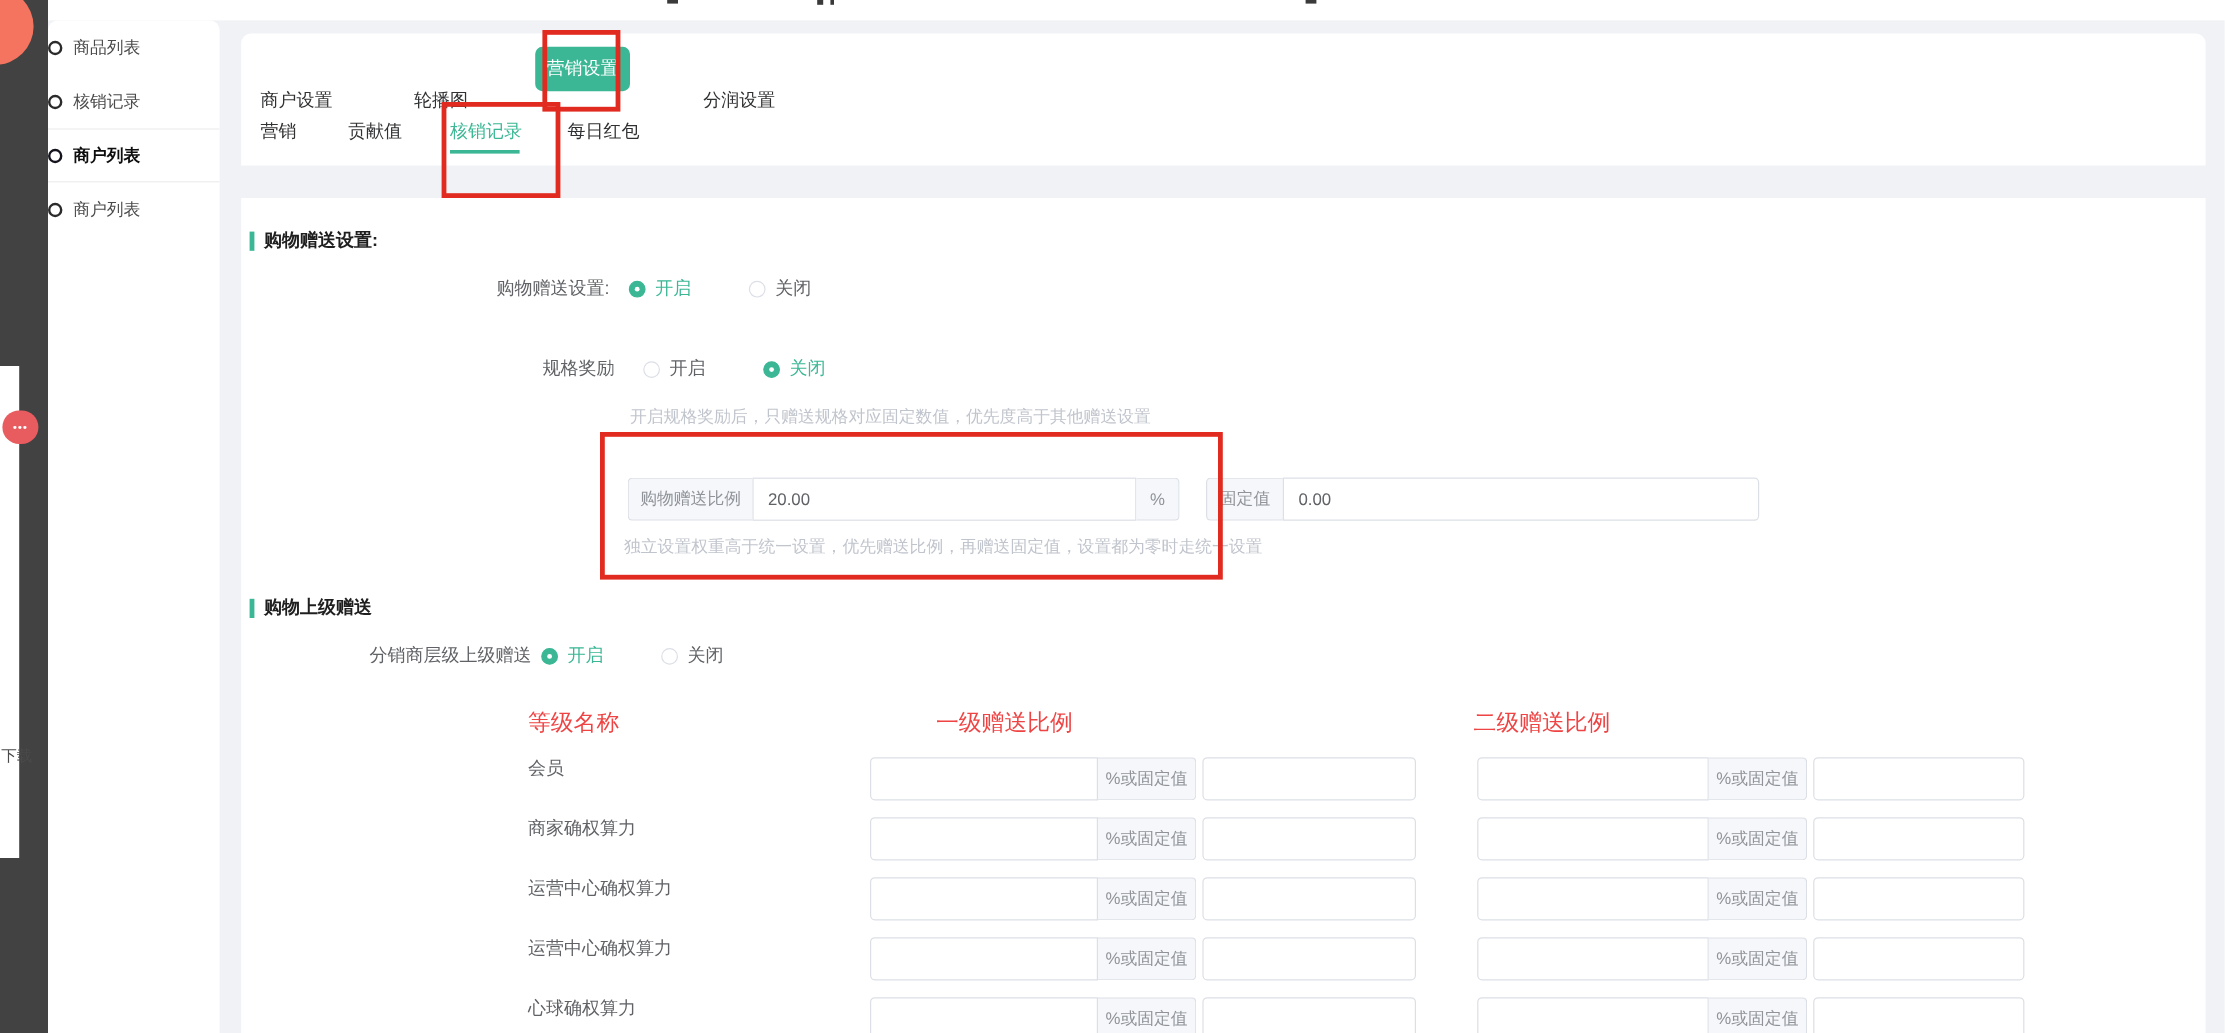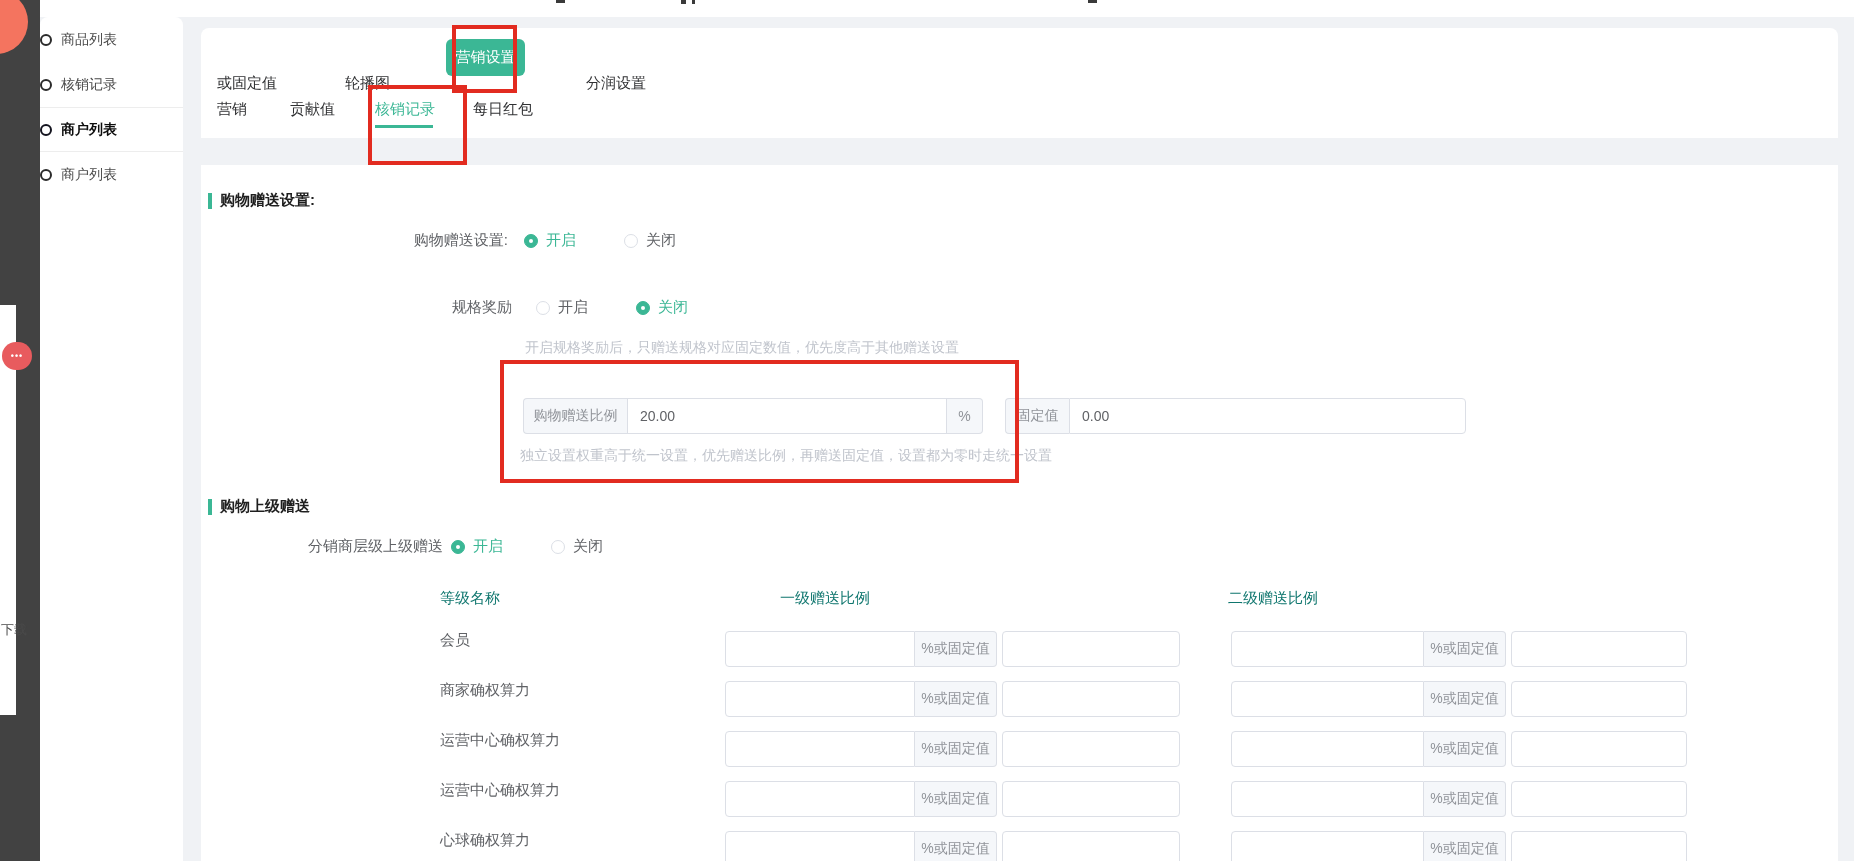--- a/index.html
+++ b/index.html
@@ -100,21 +100,21 @@
     display:flex; align-items:center; justify-content:center; height:36px;
   }
   .ig-prefix { border-radius:4px 0 0 4px; border-right:none; }
   .ig-suffix { border-radius:0 4px 4px 0; border-left:none; }
   .ig-input {
     border:1px solid #dcdfe6; height:36px; font-size:14px; color:#606266;
     padding:0 12px; outline:none; font-family:"Liberation Sans","DejaVu Sans",sans-serif;
   }
   .rad-r { border-radius:0 4px 4px 0; }
 
-  .table-head { position:absolute; font-size:15px; color:#0f766e; }
+  .table-head { position:absolute; font-size:19px; color:#ef4444; }
   .t-row { position:absolute; display:flex; height:36px; }
   .t-label { width:285px; font-size:15px; color:#606266; }
   .cell-group { display:flex; height:36px; }
   .unit-box {
     width:82px; background:#f5f7fa; border:1px solid #dcdfe6; border-left:none;
     border-radius:0 4px 4px 0; color:#909399; font-size:14px;
     display:flex; align-items:center; justify-content:center;
   }
   .t-input1 { width:190px; border-radius:4px 0 0 4px; }
   .t-input2 { width:178px; margin-left:5px; border-radius:4px; }
@@ -157,21 +157,21 @@
     <span class="dot-icon"></span>
     <span class="menu-label">商户列表</span>
   </div>
   <div class="menu-item">
     <span class="dot-icon"></span>
     <span class="menu-label">商户列表</span>
   </div>
 </div>
 
 <div class="abs tabs-card">
-  <span class="tab" style="left:16px;">或固定值</span>
+  <span class="tab" style="left:16px;">商户设置</span>
   <span class="tab" style="left:144px;">轮播图</span>
   <span class="tab-pill">营销设置</span>
   <span class="tab" style="left:385px;">分润设置</span>
 
   <span class="subtab" style="left:16px;">营销</span>
   <span class="subtab" style="left:89px;">贡献值</span>
   <span class="subtab active" style="left:174px;">核销记录</span>
   <span class="subtab" style="left:272px;">每日红包</span>
   <div class="subtab-underline"></div>
 </div>

